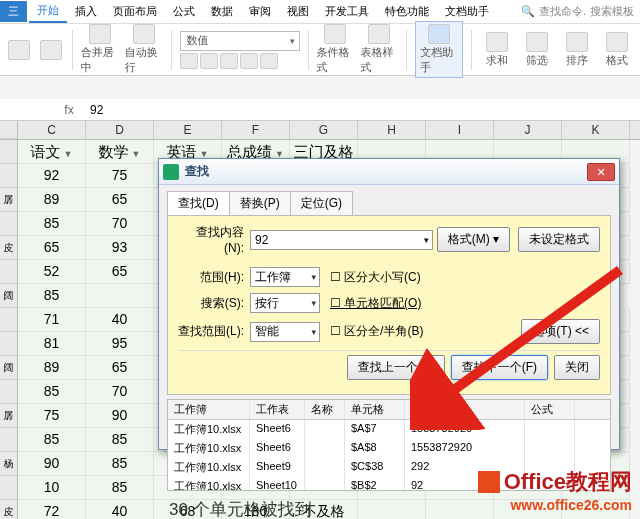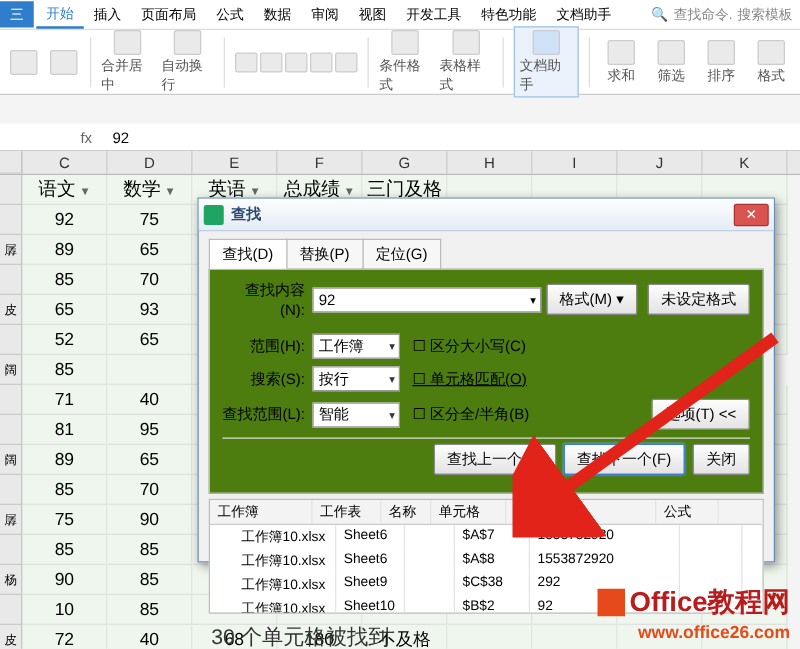--- a/index.html
+++ b/index.html
@@ -84,38 +84,38 @@
     height:26px; background:linear-gradient(#fdfdfd,#e4ecf7); display:flex; align-items:center;
     padding:0 4px; border-bottom:1px solid #c0cde0;
   }
   .titlebar .logo{ width:16px; height:16px; background:#1fa463; border-radius:2px; margin-right:6px;}
   .titlebar .title{ font-size:12px; font-weight:bold; color:#2b4a6f;}
   .titlebar .close{ margin-left:auto; width:28px; height:18px; background:#d9534f; border:1px solid #a33; color:#fff;
     font-size:11px; text-align:center; line-height:16px; border-radius:2px;}
   .tabs-row { display:flex; padding:6px 8px 0 8px;}
   .dlg-tab { border:1px solid #bbb; border-bottom:none; background:#f7f7f7; padding:3px 10px; font-size:12px; margin-right:-1px;}
   .dlg-tab.active { background:#fff; position:relative; z-index:2;}
-  .tab-panel { border:1px solid #bbb; background:#4d7c0f; margin:0 8px 0 8px; padding:8px 10px; position:relative;}
+  .tab-panel { border:1px solid #bbb; background:#fef9c3; margin:0 8px 0 8px; padding:8px 10px; position:relative;}
   .field-row { display:flex; align-items:center; margin-bottom:6px; font-size:12px;}
   .field-row label { width:66px; text-align:right; margin-right:6px; }
   .field-row .input, .field-row .select {
     border:1px solid #999; height:20px; background:#fff; padding:0 16px 0 4px; position:relative; font-size:12px;
     display:flex; align-items:center;
   }
   .field-row .select::after{content:"▾"; position:absolute; right:3px; font-size:9px; color:#333;}
   .btn { border:1px solid #888; background:linear-gradient(#fdfdfd,#e3e3e3); padding:3px 10px; font-size:12px; border-radius:2px;}
   .btn.focus { border:1px solid #3b7dd8; box-shadow:0 0 2px #6aa9ff;}
   .results {
     margin:4px 8px 6px 8px; height:92px; background:#fff; border:1px solid #bbb; overflow:hidden;
     font-size:11px;
   }
   .results-hdr { display:flex; background:#f3f3f3; border-bottom:1px solid #ccc;}
   .results-hdr div, .results-row div { padding:2px 6px; border-right:1px solid #e4e4e4;}
   .rc1{width:82px;} .rc2{width:55px;} .rc3{width:40px;} .rc4{width:60px;} .rc5{width:120px;} .rc6{width:50px;}
-  .results-row { display:flex;margin-left:19px; }
+  .results-row { display:flex; }
   .status-line { padding:1px 8px 4px 10px; font-size:17px; color:#333;}
   .arrow-overlay {
     position:absolute; pointer-events:none; z-index:50;
   }
   .watermark {
     position:absolute; right:8px; bottom:6px; z-index:60; text-align:right;
     font-family: Arial, sans-serif;
   }
   .watermark .brand { font-size:22px; font-weight:bold; color:#b91c1c; display:flex; align-items:center; justify-content:flex-end; gap:4px;}
   .watermark .brand .olg{ width:22px; height:22px; background:#e74a1a; position:relative;}
@@ -155,20 +155,23 @@
   <div class="ribbon-group">
     <div class="ribbon-icon"></div>
       <span>合并居中</span>
   </div>
   <div class="ribbon-group">
     <div class="ribbon-icon"></div>
       <span>自动换行</span>
   </div>
   <div class="sep"></div>
   <div style="display:flex;flex-direction:column;gap:2px;">
+    <div class="dropdown-box" style="width:120px;">
+      <span>数值</span>
+    </div>
     <div style="display:flex;gap:2px;">
       <div class="ribbon-icon" style="width:18px;height:16px;"></div>
       <div class="ribbon-icon" style="width:18px;height:16px;"></div>
       <div class="ribbon-icon" style="width:18px;height:16px;"></div>
       <div class="ribbon-icon" style="width:18px;height:16px;"></div>
       <div class="ribbon-icon" style="width:18px;height:16px;"></div>
     </div>
   </div>
   <div class="sep"></div>
   <div class="ribbon-group">

